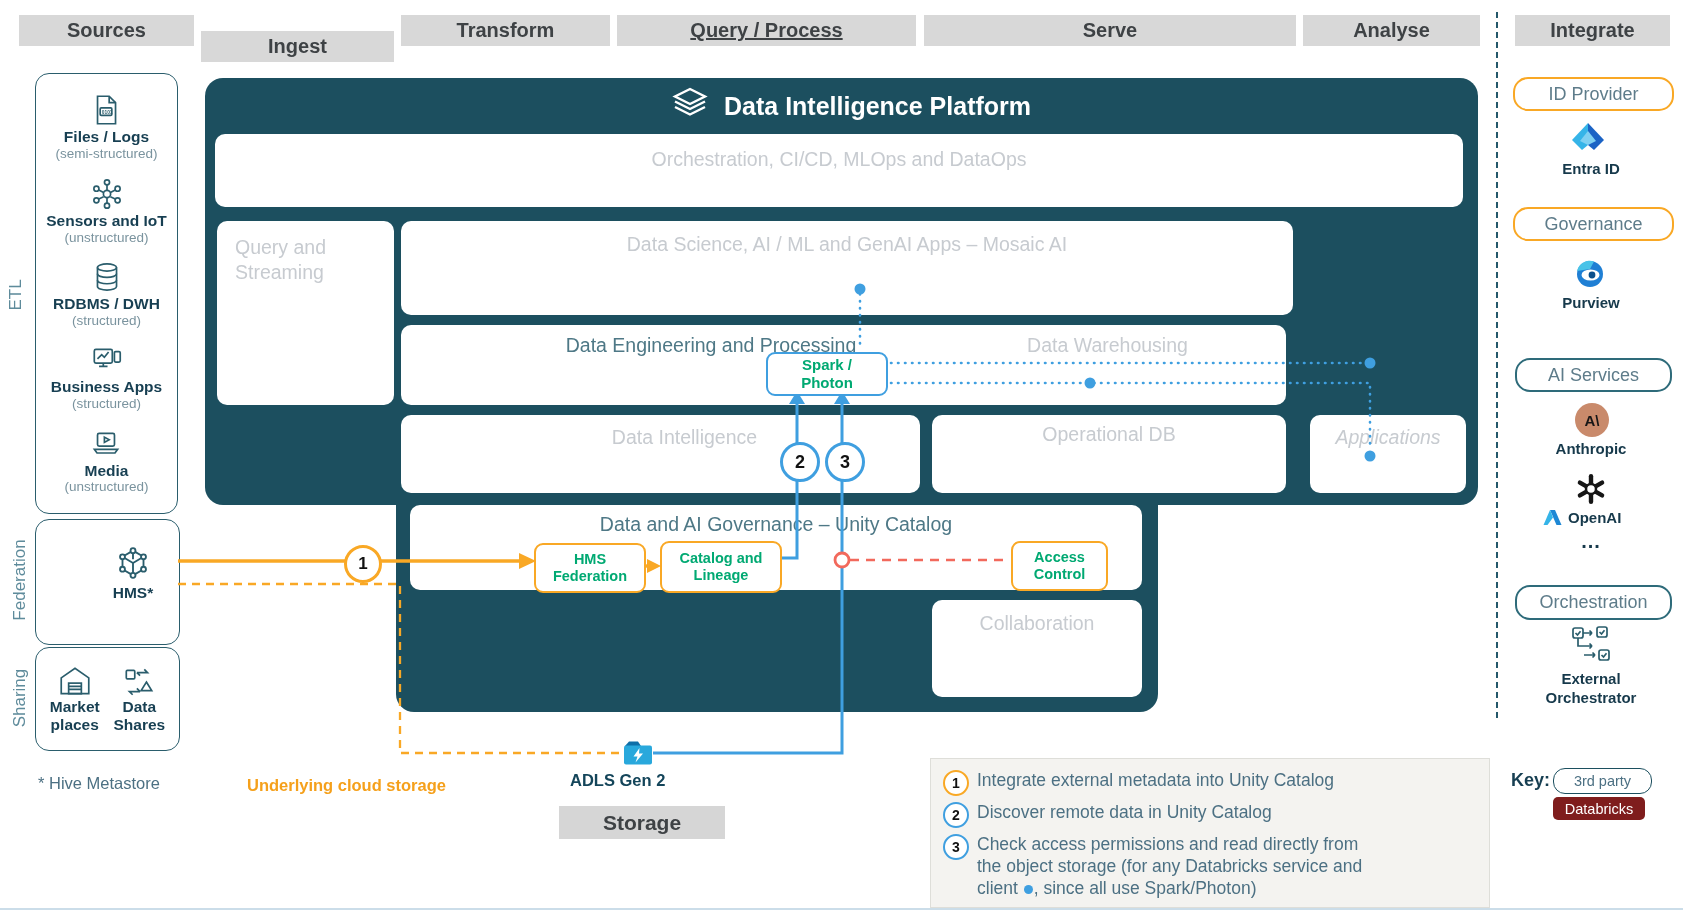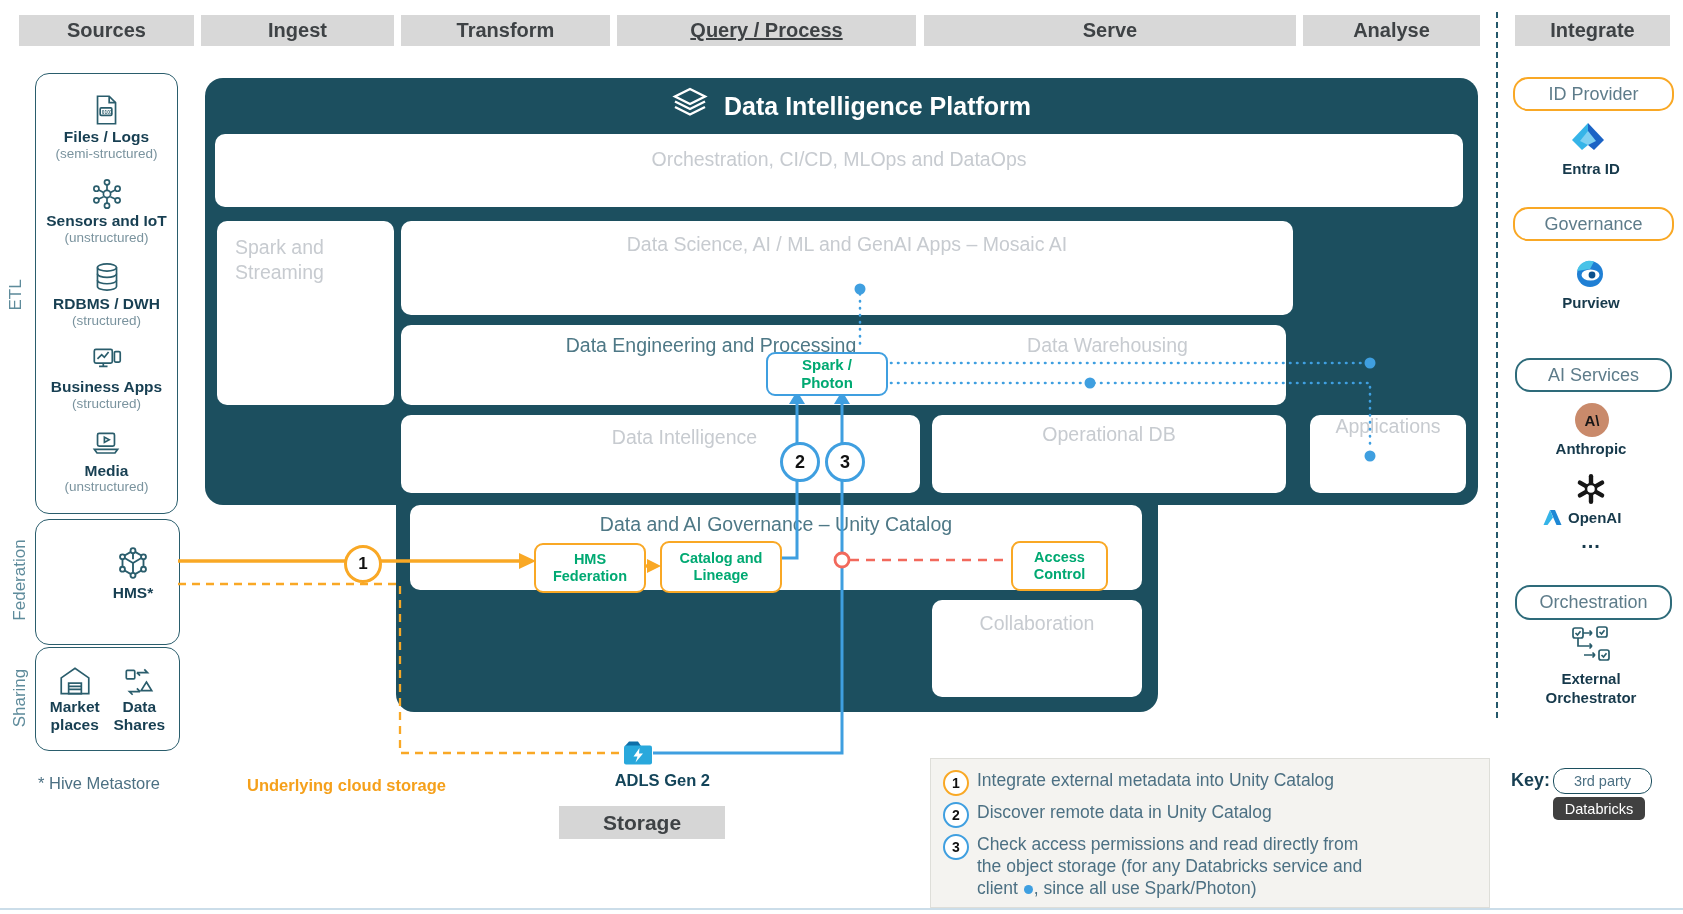--- a/index.html
+++ b/index.html
@@ -42,35 +42,35 @@
        border:1px solid #DEDED9;box-sizing:border-box;padding:10px 12px;z-index:2;}
   .leg-row{display:flex;align-items:flex-start;margin-bottom:5px;}
   .leg-circle{flex:0 0 auto;width:22px;height:22px;border-radius:50%;background:#fff;
        display:flex;align-items:center;justify-content:center;font-size:14px;font-weight:bold;color:#111;
        margin-right:8px;margin-top:1px;}
   .leg-text{font-size:17.5px;color:#4C7083;line-height:22px;}
   .bdot{display:inline-block;width:9px;height:9px;border-radius:50%;background:#3F9FE0;margin:0 1px;}
   
   .key-pill-outline{position:absolute;border:1.8px solid #1C4F5F;border-radius:12px;background:#fff;
        color:#4C7083;font-size:14.5px;display:flex;align-items:center;justify-content:center;z-index:2;}
-  .key-pill-fill{position:absolute;background:#404040;border-radius:5px;color:#fff;font-size:14.5px;
+  .key-pill-fill{position:absolute;background:#7f1d1d;border-radius:5px;color:#fff;font-size:14.5px;
        display:flex;align-items:center;justify-content:center;z-index:2;}
   .sep{position:absolute;left:1496px;top:12px;height:706px;border-left:2px dashed #24586A;z-index:1;}
   .storage-hdr{position:absolute;left:559px;top:806px;width:166px;height:33px;background:#D6D6D6;
        color:#3E4245;font-size:21px;font-weight:bold;display:flex;align-items:center;justify-content:center;z-index:2;}
   .bottom-line{position:absolute;left:0;top:908px;width:1683px;height:2px;background:#CBDDE9;}
   .icon{display:block;}
 </style>
 </head>
 <body>
 
 <div class="canvas">
 
   <div class="hdr" style="left:19px;width:175px;">Sources</div>
-  <div class="hdr" style="left:201px;width:193px;">Ingest</div>
+  <div class="hdr" style="left:201px;width:193px;margin-top:16px;">Ingest</div>
   <div class="hdr" style="left:401px;width:209px;">Transform</div>
   <div class="hdr" style="left:617px;width:299px;text-decoration:underline;">Query / Process</div>
   <div class="hdr" style="left:924px;width:372px;">Serve</div>
   <div class="hdr" style="left:1303px;width:177px;">Analyse</div>
   <div class="hdr" style="left:1515px;width:155px;">Integrate</div>
 
   <div class="sep"></div>
 
   <div class="vlabel" style="left:-6px;top:285px;width:44px;">ETL</div>
   <div class="vlabel" style="left:-25px;top:570px;width:90px;">Federation</div>
@@ -181,21 +181,21 @@
     </svg>
     <span>Data Intelligence Platform</span>
   </div>
 
   <div class="wbox" style="left:215px;top:134px;width:1248px;height:73px;">
     <div class="t-gray" style="padding-top:14px;">Orchestration, CI/CD, MLOps and DataOps</div>
   </div>
 
   <div class="wbox" style="left:217px;top:221px;width:177px;height:184px;">
     <div class="t-gray" style="text-align:left;padding:14px 0 0 18px;line-height:1.3;">
-      <span>Spark and</span><br><span>Streaming</span>
+      <span>Query and</span><br><span>Streaming</span>
     </div>
   </div>
 
   <div class="wbox" style="left:401px;top:221px;width:892px;height:94px;">
     <div class="t-gray" style="padding-top:12px;">Data Science, AI / ML and GenAI Apps – Mosaic AI</div>
   </div>
 
 
   <div class="wbox" style="left:401px;top:325px;width:620px;height:80px;">
     <div class="t-slate" style="padding-top:9px;">Data Engineering and Processing</div>
@@ -207,21 +207,21 @@
 
   <div class="wbox" style="left:401px;top:415px;width:519px;height:78px;">
     <div class="t-gray" style="padding-top:11px;padding-left:48px;">Data Intelligence</div>
   </div>
 
   <div class="wbox" style="left:932px;top:415px;width:354px;height:78px;">
     <div class="t-gray" style="padding-top:8px;">Operational DB</div>
   </div>
 
   <div class="wbox" style="left:1310px;top:415px;width:156px;height:78px;">
-    <div class="t-gray" style="">Applications</div>
+    <div class="t-gray" style="padding-top:11px;font-style:italic;">Applications</div>
   </div>
 
   <div class="wbox" style="left:410px;top:505px;width:732px;height:85px;">
     <div class="t-slate" style="padding-top:8px;">Data and AI Governance – Unity Catalog</div>
   </div>
 
 
   <div class="wbox" style="left:932px;top:600px;width:210px;height:97px;">
     <div class="t-gray" style="padding-top:12px;">Collaboration</div>
   </div>
@@ -283,21 +283,21 @@
     </div>
   <div class="num-circle nc-blue" style="left:825px;top:442px;width:34px;height:34px;font-size:18px;">
       <span>3</span>
     </div>
 
   <svg class="abs icon" style="left:623px;top:740px;z-index:4;" width="31" height="27" viewBox="0 0 31 27">
     <path d="M2 6 l4 -4.5 h9 l3 4.5 z" fill="#0F6FA8"></path>
     <rect x="1" y="5.5" width="28" height="19" rx="2" fill="#29A8DC"></rect>
     <polygon points="16.5,8 10.5,16.5 14.5,16.5 12.5,22.5 20,13.5 16,13.5" fill="#fff"></polygon>
   </svg>
-  <div class="abs" style="left:570px;top:771px;width:140px;text-align:right;font-size:16.5px;font-weight:600;color:#14455A;z-index:2;">ADLS Gen 2</div>
+  <div class="abs" style="left:570px;top:771px;width:140px;text-align:left;font-size:16.5px;font-weight:600;color:#14455A;z-index:2;">ADLS Gen 2</div>
   <div class="storage-hdr">Storage</div>
   <div class="abs" style="left:247px;top:776px;font-size:16.5px;font-weight:600;color:#F5A01B;z-index:2;">Underlying cloud storage</div>
 
   <div class="pill pill-orange" style="left:1513px;top:77px;width:157px;height:30px;">
       <span>ID Provider</span>
     </div>
   <svg class="abs icon" style="left:1568px;top:121px;z-index:2;" width="40" height="32" viewBox="0 0 40 32">
     <polygon points="20,2 4,19 14,29 20,24" fill="#35B4E8"></polygon>
     <polygon points="20,2 36,19 26,29 20,24" fill="#1B63C5"></polygon>
     <polygon points="20,10 12,20 20,24 28,20" fill="#7FD0F2"></polygon>

